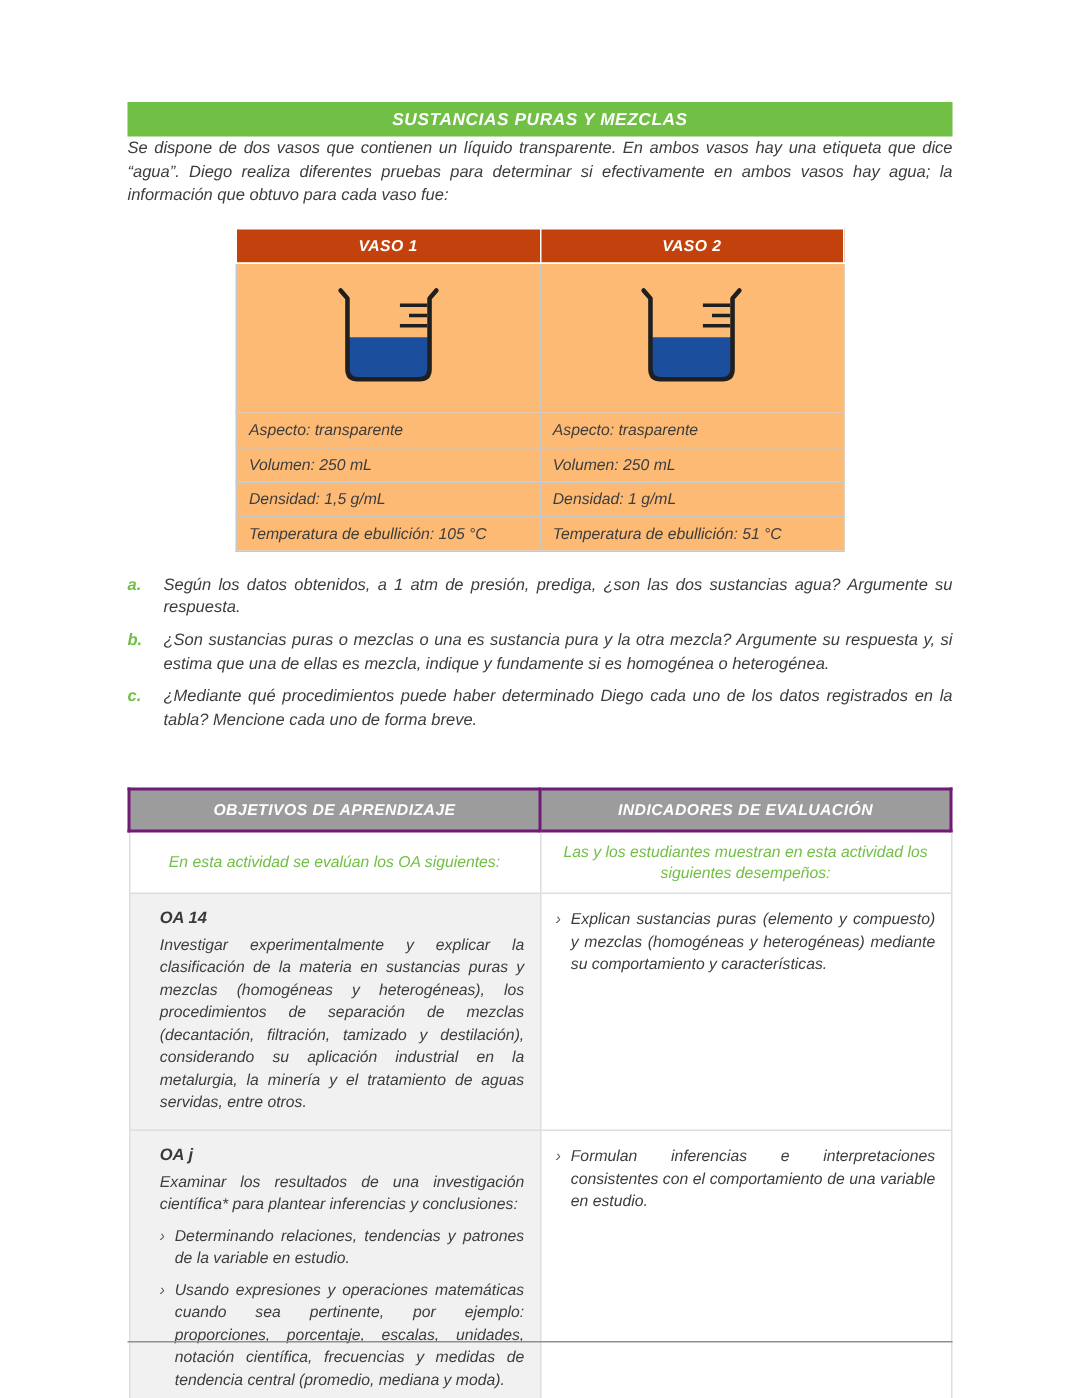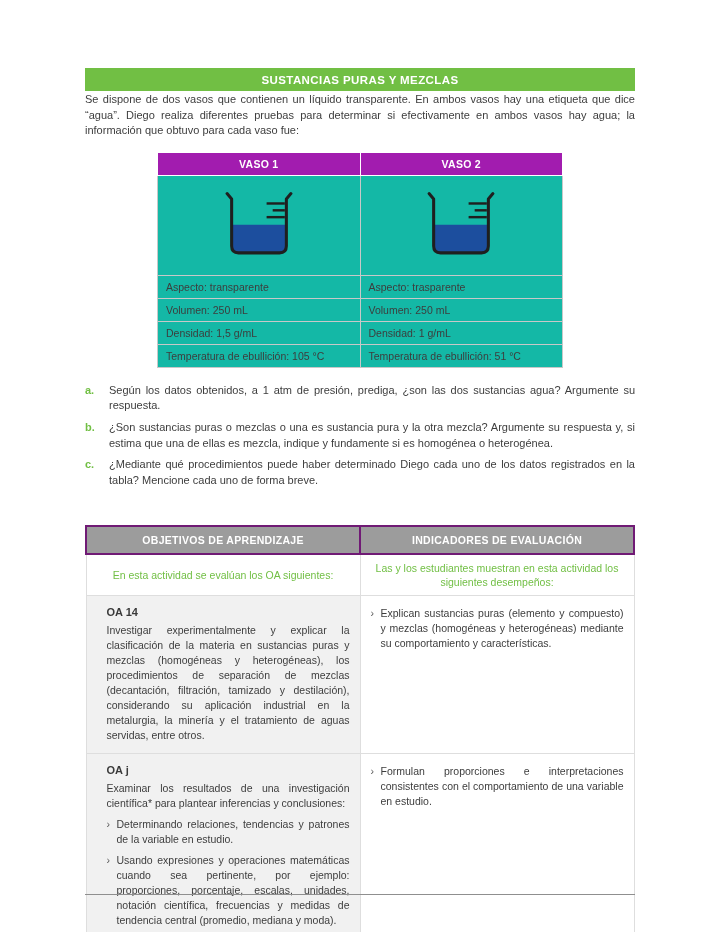--- a/index.html
+++ b/index.html
@@ -5,20 +5,21 @@
   * { margin:0; padding:0; box-sizing:border-box; }
   html,body { background:#ffffff; }
   .page {
     position:relative;
     width:720px; height:932px;
     margin:0 auto;
     background:#ffffff;
     font-family:"Liberation Sans", sans-serif;
     color:#3f3f3f;
     overflow:hidden;
+    font-style:italic;
   }
   .content { width:550px; margin:0 auto; padding-top:68px; }
 
   
   .title-bar {
     background:#71bf44; color:#ffffff;
     text-align:center; font-size:11.5px; font-weight:bold;
     letter-spacing:0.4px; padding:6px 0 5px 0;
   }
 
@@ -26,27 +27,27 @@
     margin-top:1px; font-size:11px; line-height:15.6px;
     text-align:justify; color:#3d3d3d;
   }
 
   
   .vasos-table {
     width:406px; margin:13px auto 0 auto;
     border-collapse:collapse; table-layout:fixed;
   }
   .vasos-table th {
-    background:#a21caf; color:#ffffff;
+    background:#c2410c; color:#ffffff;
     font-size:10.5px; font-weight:bold; letter-spacing:0.3px;
     padding:5px 0; border:1px solid #ffffff; text-align:center;
   }
   .vasos-table td {
     border:1px solid #c8c8c8; font-size:10.5px;
-    padding:5px 8px; color:#3d3d3d; background:#14b8a6;
+    padding:5px 8px; color:#3d3d3d; background:#fdba74;
   }
   .vasos-table td.beaker-cell { height:100px; text-align:center; vertical-align:middle; padding:4px 0; }
 
   
   .questions { margin-top:15px; }
   .q-item { display:flex; margin-bottom:6px; font-size:11px; line-height:15.6px; }
   .q-letter { width:24px; flex:0 0 24px; color:#71bf44; font-weight:bold; }
   .q-text { flex:1; text-align:justify; color:#3d3d3d; }
 
   
@@ -180,21 +181,21 @@
             <span class="bullet-text">Determinando relaciones, tendencias y patrones de la variable en estudio.</span>
           </div>
           <div class="bullet-item">
             <span class="bullet">›</span>
             <span class="bullet-text">Usando expresiones y operaciones matemáticas cuando sea pertinente, por ejemplo: proporciones, porcentaje, escalas, unidades, notación científica, frecuencias y medidas de tendencia central (promedio, mediana y moda).</span>
           </div>
         </td>
         <td class="ind-cell">
           <div class="bullet-item">
             <span class="bullet">›</span>
-            <span class="bullet-text">Formulan proporciones e interpretaciones consistentes con el comportamiento de una variable en estudio.</span>
+            <span class="bullet-text">Formulan inferencias e interpretaciones consistentes con el comportamiento de una variable en estudio.</span>
           </div>
         </td>
       </tr>
     </tbody>
       </table>
 
   </div>
 
   <div class="footer-line"></div>
 </div>

